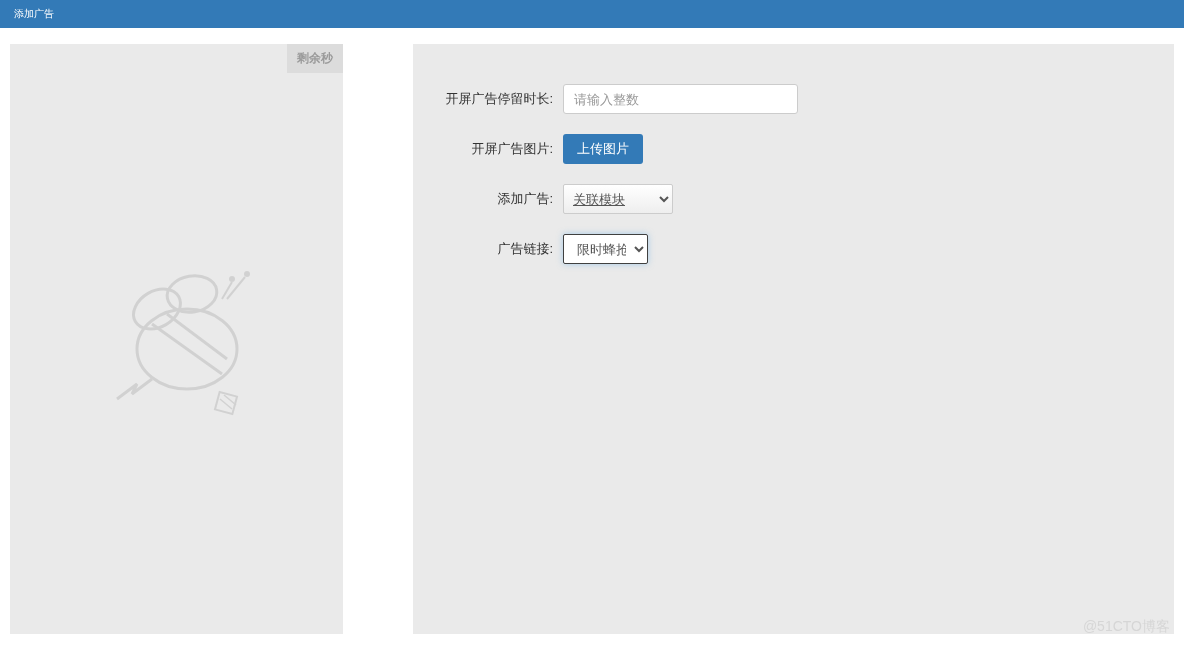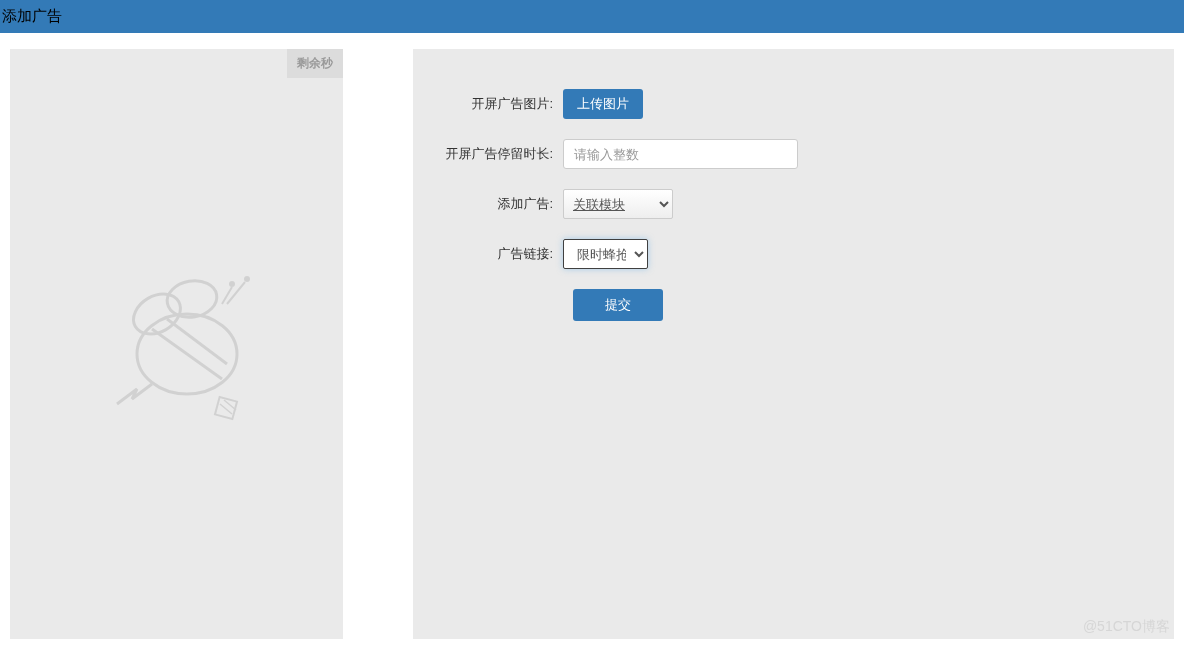--- a/index.html
+++ b/index.html
@@ -9,23 +9,23 @@
     }
     body {
       font-family: "Microsoft YaHei", Arial, sans-serif;
       font-size: 13px;
       background: #ffffff;
       color: #333;
     }
     .header {
       background: #3a87ad;
       background: #337ab7;
-      color: #000000;
-      padding: 7px 2px;
-      font-size: 15px;
+      color: #ffffff;
+      padding: 7px 14px;
+      font-size: 10px;
     }
     .container {
       display: flex;
       gap: 70px;
       padding: 16px 10px;
     }
     .left-panel {
       width: 333px;
       height: 590px;
       background: #eaeaea;
@@ -159,44 +159,41 @@
       <path d="M 40 160 L 60 145 L 55 155 L 75 140" fill="none" stroke="#000" stroke-width="3"></path>
       <rect x="140" y="155" width="18" height="18" fill="none" stroke="#000" stroke-width="2" transform="rotate(15 149 164)"></rect>
       <line x1="143" y1="160" x2="155" y2="170" stroke="#000" stroke-width="1.5"></line>
       <line x1="147" y1="156" x2="159" y2="166" stroke="#000" stroke-width="1.5"></line>
     </svg>
   </div>
 
   <div class="right-panel">
 
     <div class="form-row">
-      <div class="form-label">开屏广告图片:</div>
-      <button class="btn">上传图片</button>
+      <div class="form-label">开屏广告停留时长:</div>
+      <input type="text" class="form-input input-duration" placeholder="请输入整数" style="">
     </div>
 
     <div class="form-row">
-      <div class="form-label">开屏广告停留时长:</div>
-      <input type="text" class="form-input input-duration" placeholder="请输入整数" style="">
+      <div class="form-label">开屏广告图片:</div>
+      <button class="btn">上传图片</button>
     </div>
 
 
     <div class="form-row">
       <div class="form-label">添加广告:</div>
       <select class="select select-link">
         <option>关联模块</option>
       </select>
     </div>
 
     <div class="form-row">
       <div class="form-label">广告链接:</div>
       <select class="select select-module">
         <option>限时蜂抢</option>
       </select>
     </div>
 
-    <div class="submit-row">
-      <button class="btn btn-submit">提交</button>
-    </div>
 
   </div>
 </div>
 
 <div class="watermark">@51CTO博客</div>
 
 </body></html>

